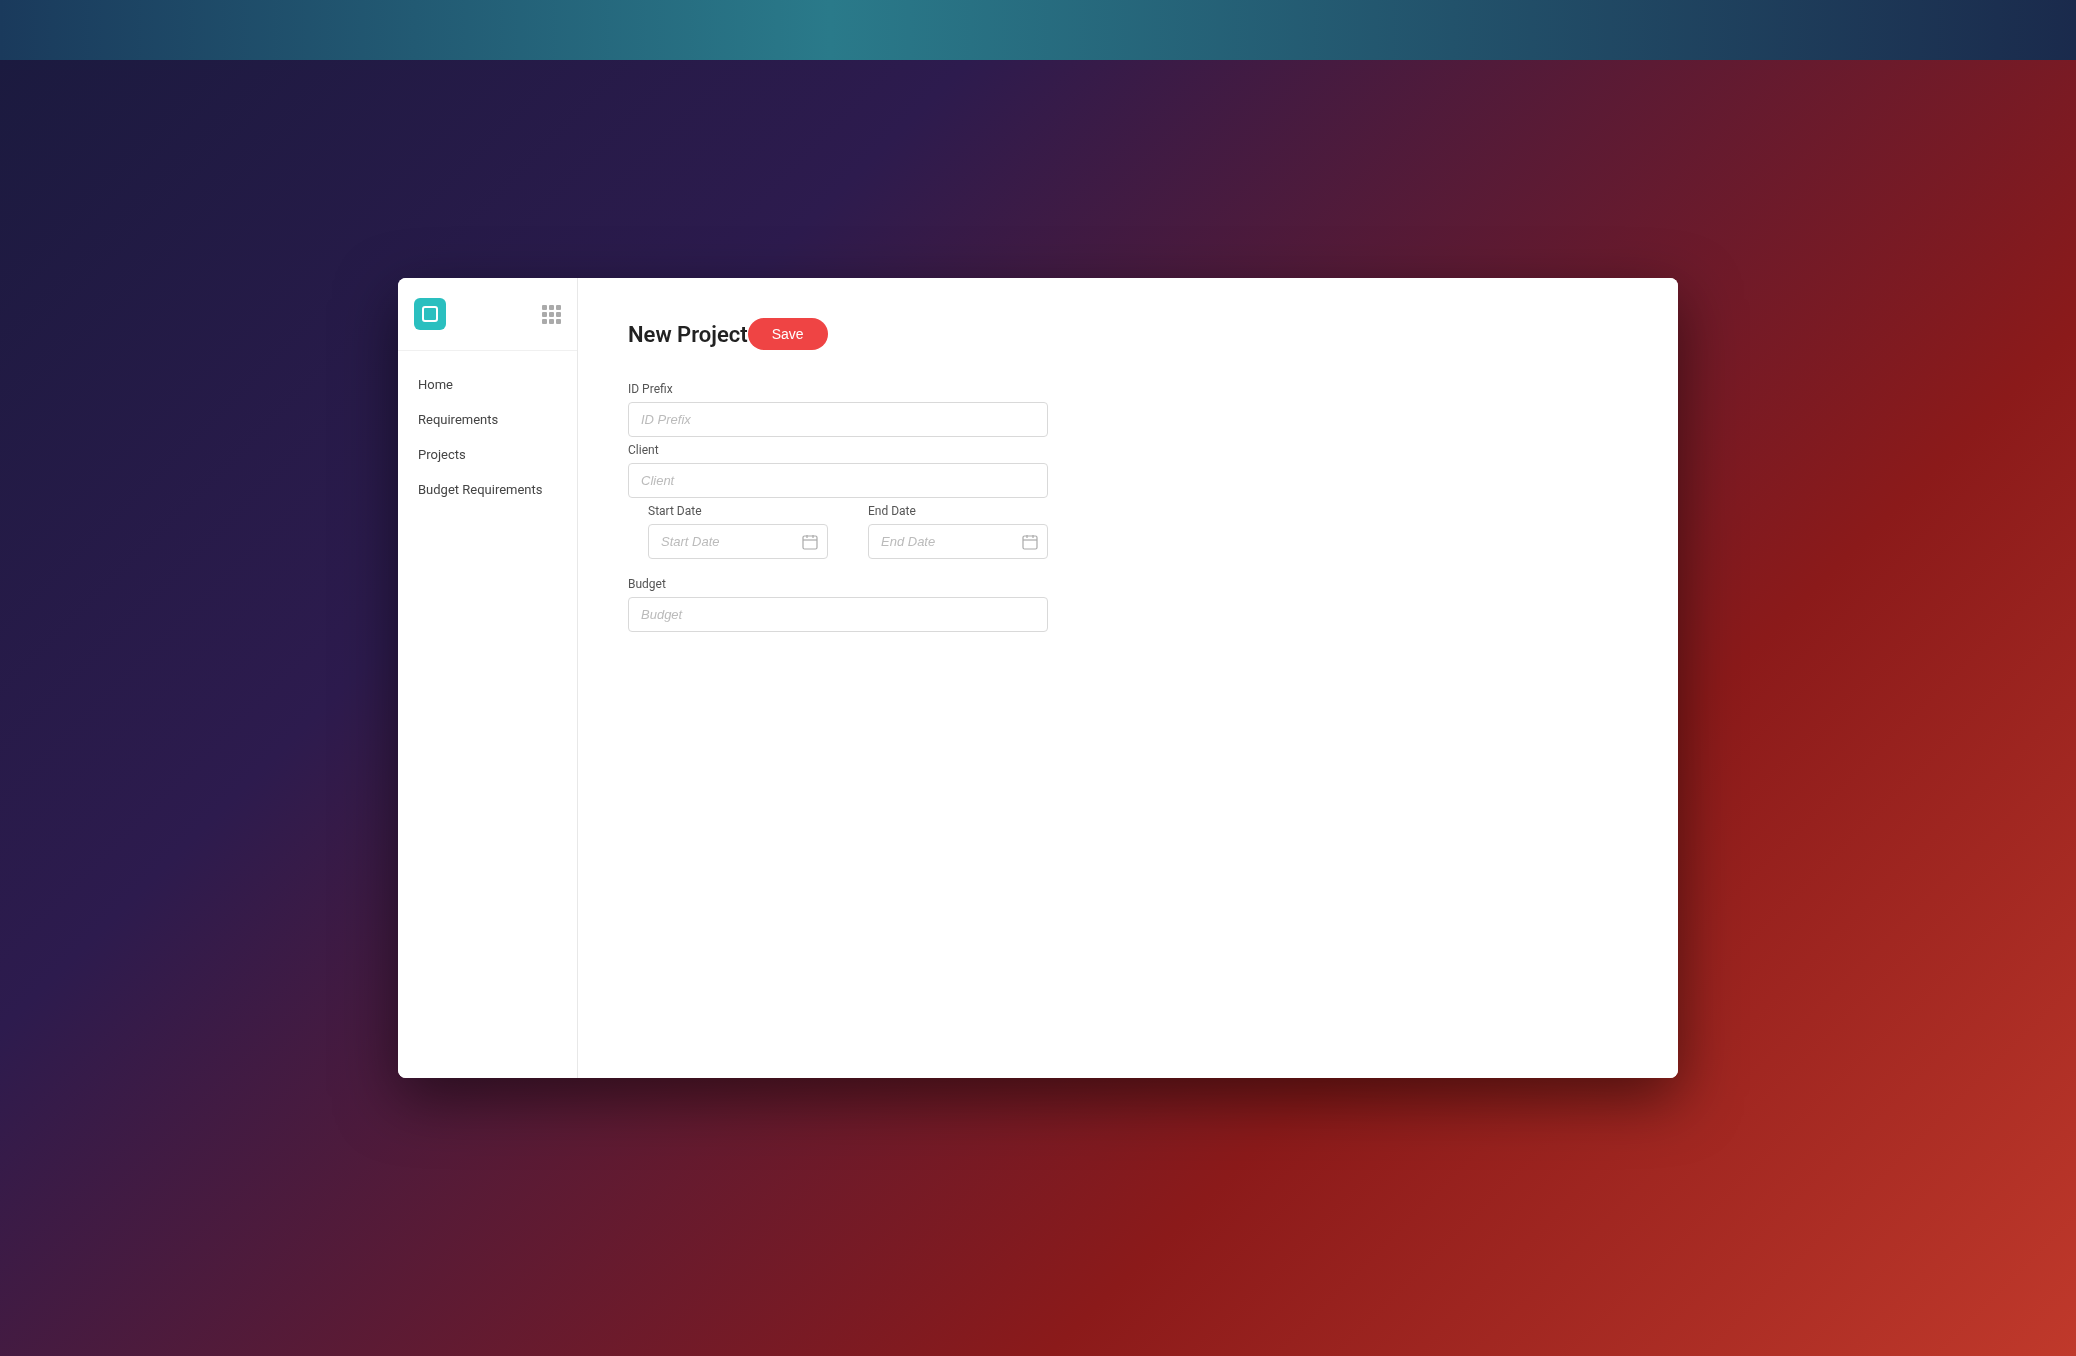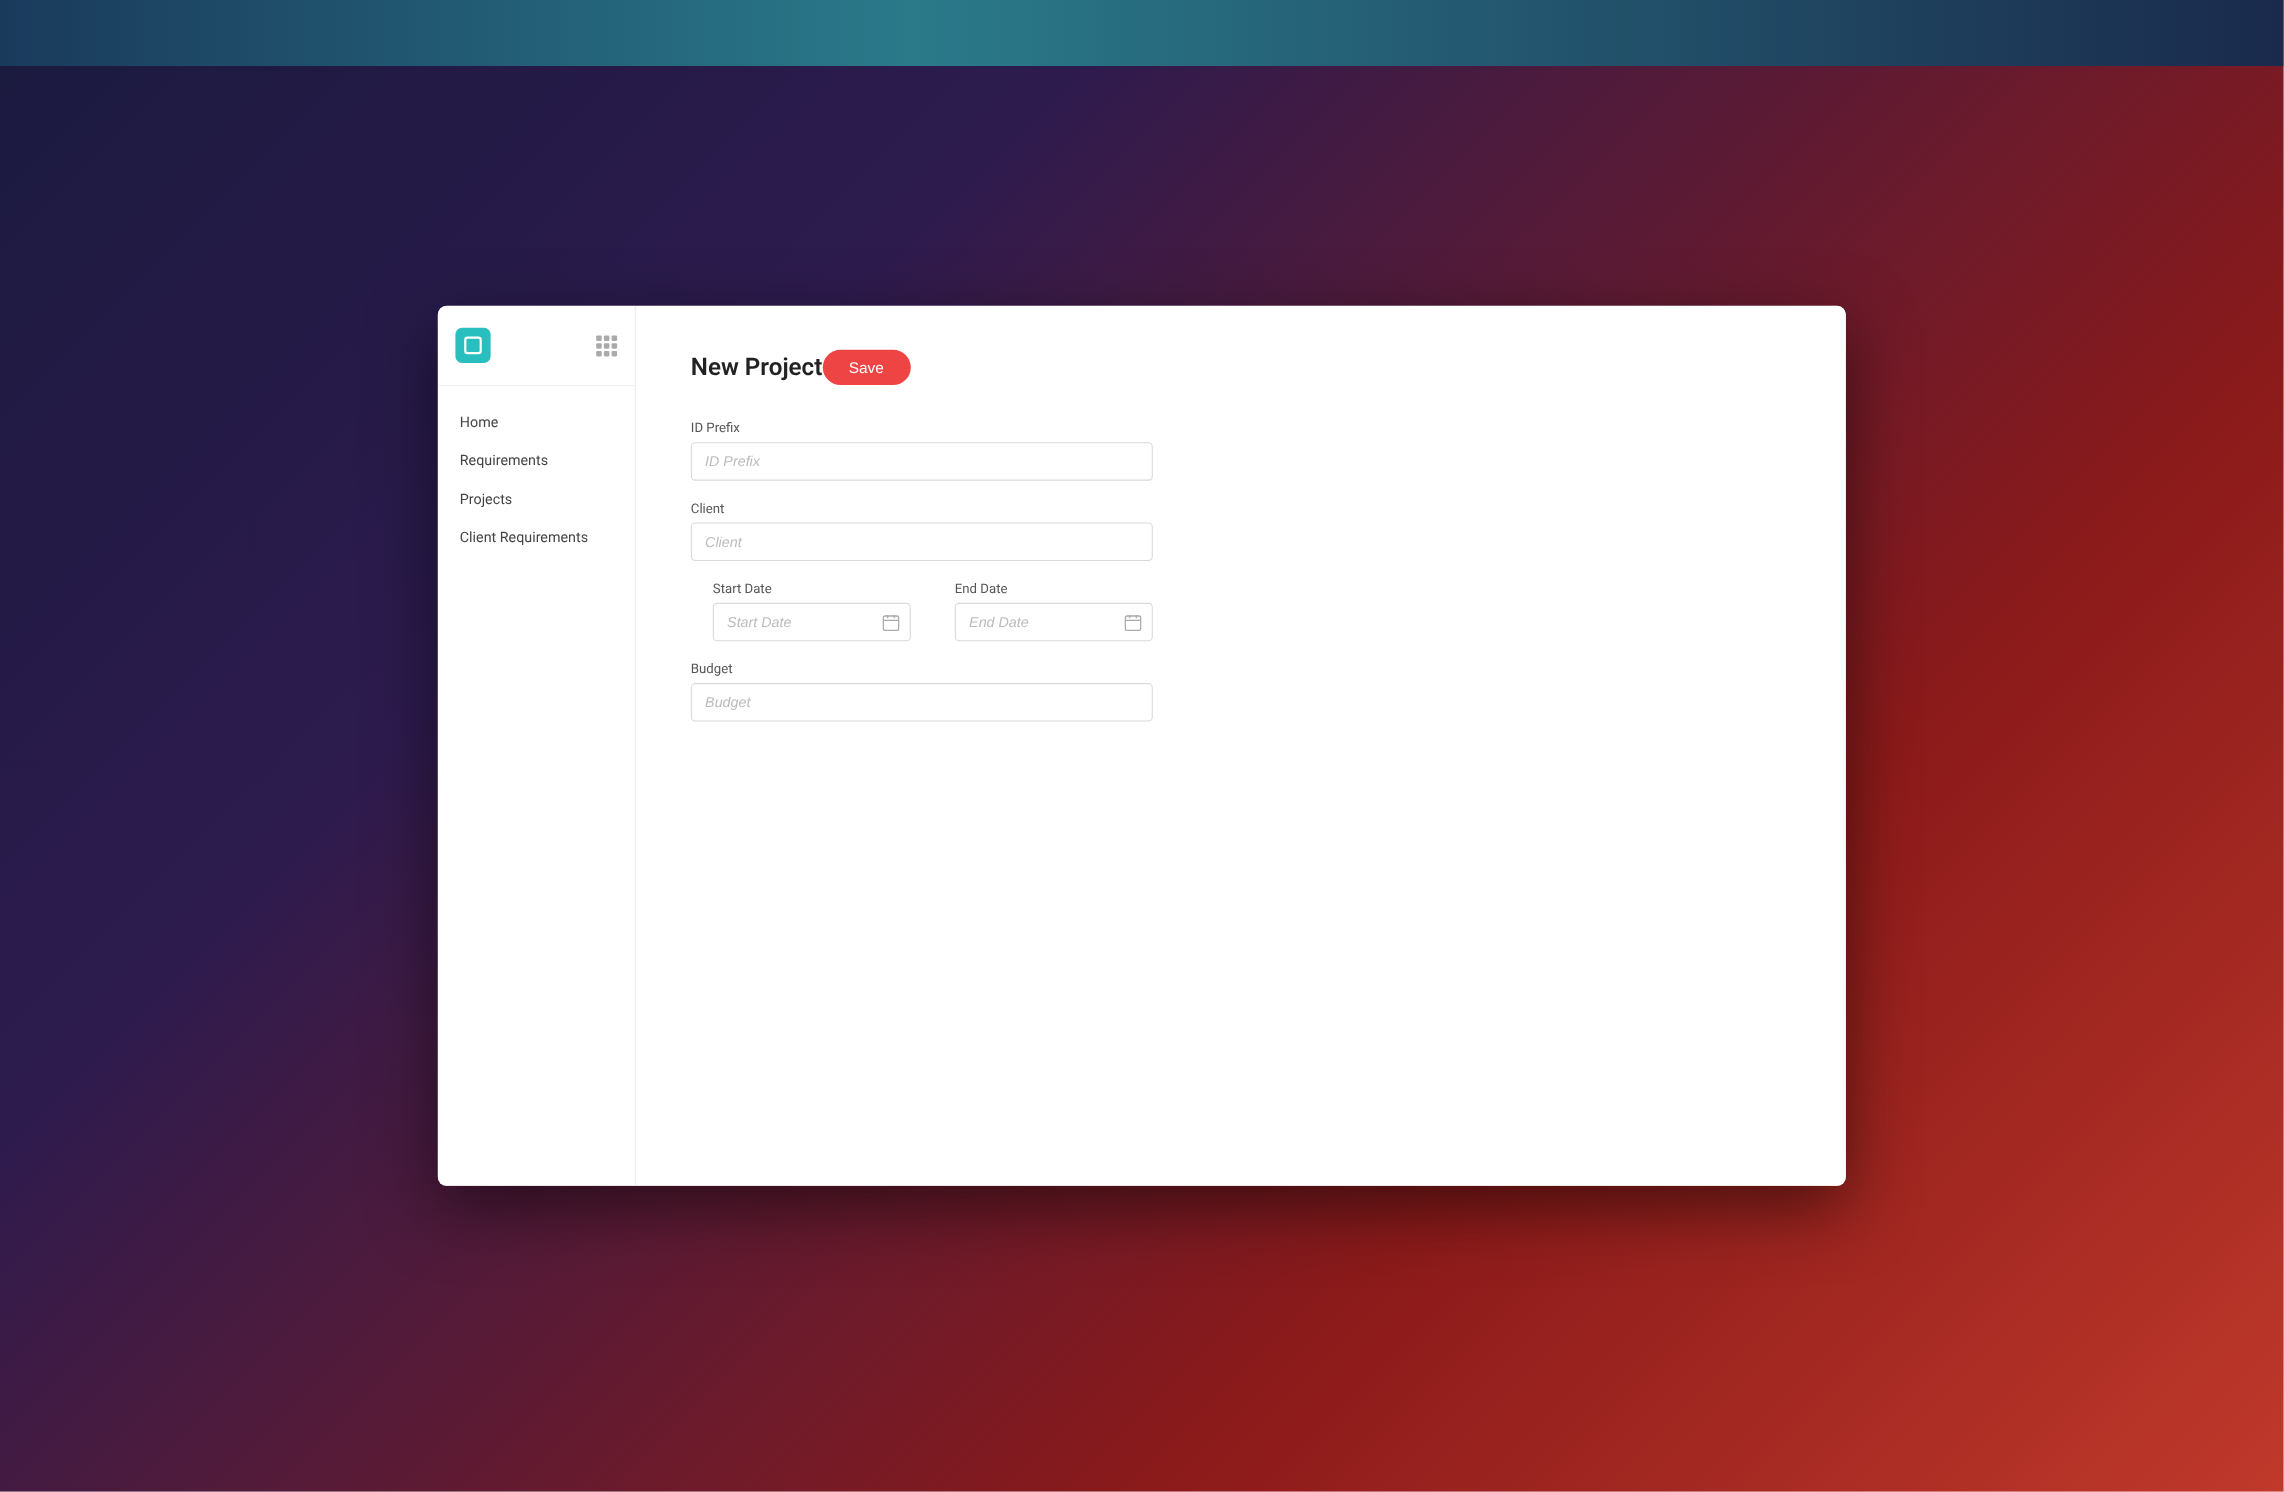--- a/index.html
+++ b/index.html
@@ -138,21 +138,21 @@
       font-weight: 500;
       cursor: pointer;
     }
 
     
     .form-section {
       max-width: 420px;
     }
 
     .form-group {
-      margin-bottom: 18px;
+      margin-bottom: 6px;
     }
 
     .form-label {
       display: block;
       font-size: 12px;
       color: #555555;
       margin-bottom: 6px;
       font-weight: 400;
     }
 
@@ -230,21 +230,21 @@
         <div class="grid-dot"></div>
         <div class="grid-dot"></div>
         <div class="grid-dot"></div>
         <div class="grid-dot"></div>
       </div>
     </div>
     <nav class="nav-menu">
       <div class="nav-item">Home</div>
       <div class="nav-item">Requirements</div>
       <div class="nav-item">Projects</div>
-      <div class="nav-item">Client Requirements</div>
+      <div class="nav-item">Budget Requirements</div>
     </nav>
   </aside>
 
   <main class="main-content">
     <div class="page-header">
       <h1 class="page-title">New Project</h1>
       <button class="save-button">Save</button>
     </div>
 
     <div class="form-section">

